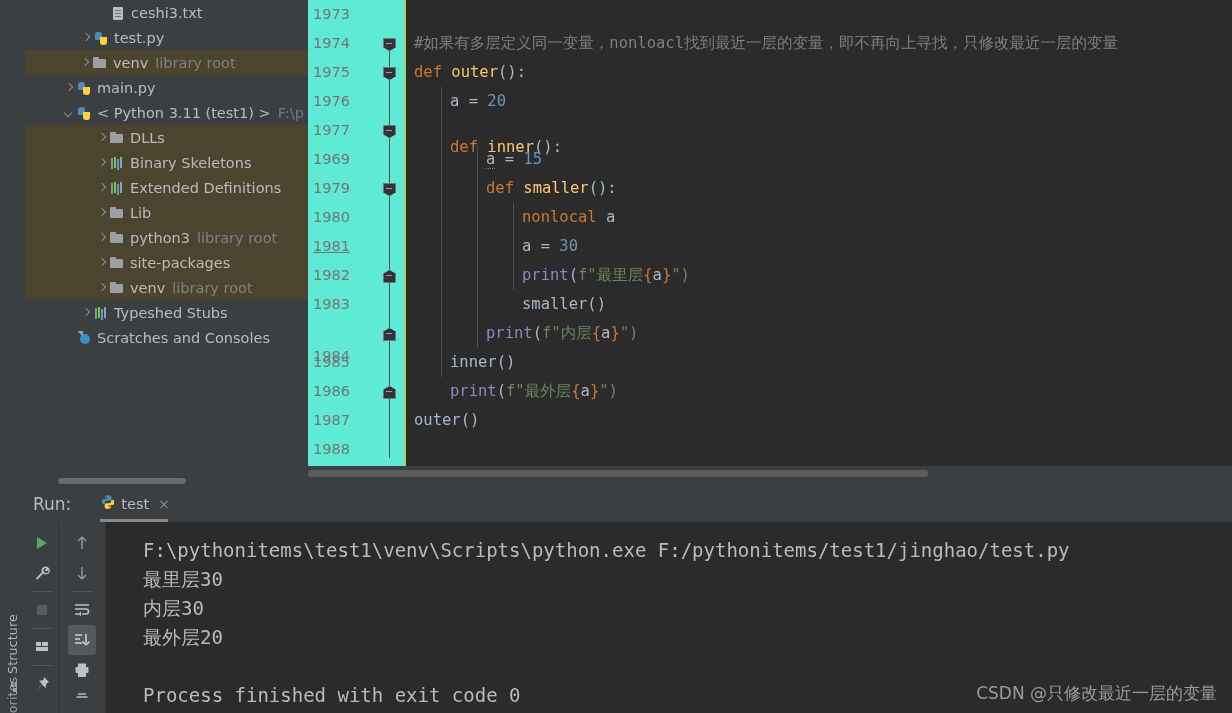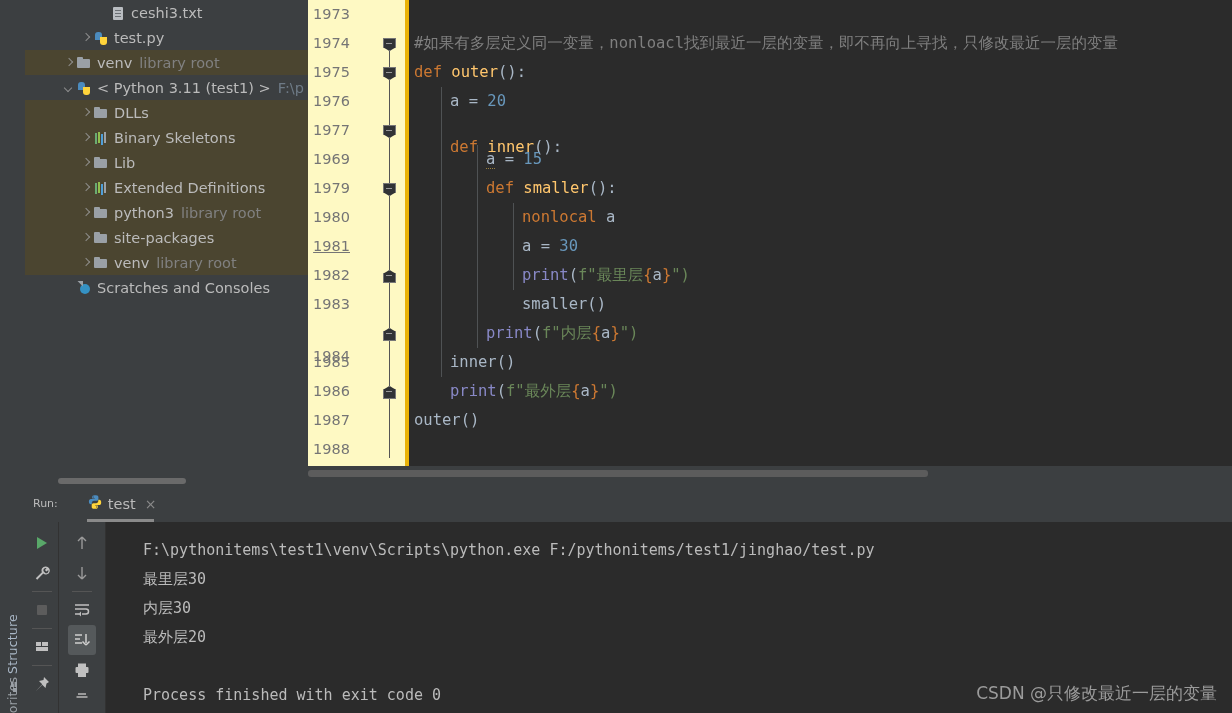--- a/index.html
+++ b/index.html
@@ -28,21 +28,21 @@
 
   
   .tree{
     position:absolute;left:25px;top:0;width:283px;height:485px;
     background:#3c3f41;overflow:hidden;
   }
   .trow{
     position:relative;height:25px;display:flex;align-items:center;
     white-space:nowrap;font-size:14.5px;color:#bbbbbb;
   }
-  .trow.hl{background:#4b4530;}
+  .trow.hl{background:#4b4530;padding-left:16px;}
   .arrow{
     width:13px;height:13px;flex:none;position:relative;opacity:.85;
   }
   .arrow.r::before{
     content:"";position:absolute;left:3px;top:2.5px;width:5px;height:5px;
     border-right:1.6px solid #9a9a9a;border-top:1.6px solid #9a9a9a;
     transform:rotate(45deg);
   }
   .arrow.d::before{
     content:"";position:absolute;left:2px;top:3.5px;width:5px;height:5px;
@@ -104,21 +104,21 @@
   }
 
   
   .editor{
     position:absolute;left:308px;top:0;width:924px;height:466px;
     background:#2b2b2b;overflow:hidden;
     font-family:"DejaVu Sans Mono","Liberation Mono",monospace;
   }
   .gutter{
     position:absolute;left:0;top:0;width:97px;height:466px;
-    background:#fef9c3;border-right:4px solid #eab308;
+    background:#5eead4;border-right:1px solid #eab308;
   }
   .lineno{
     position:absolute;right:55px;width:60px;text-align:right;
     color:#757575;font-size:14.5px;
     font-family:"DejaVu Sans","Liberation Sans",sans-serif;
     height:29px;line-height:29px;
   }
   .foldline{
     position:absolute;left:81px;top:38px;width:1px;height:420px;background:#555;
   }
@@ -170,21 +170,21 @@
 
   
   .runpanel{
     position:absolute;left:25px;top:485px;width:1207px;height:228px;
     background:#3c3f41;
   }
   .runhead{
     position:relative;height:37px;display:flex;align-items:center;
     border-bottom:1px solid #323232;
   }
-  .runlabel{margin-left:8px;color:#bbbbbb;font-size:11px;}
+  .runlabel{margin-left:8px;color:#bbbbbb;font-size:17px;}
   .runtab{
     position:relative;margin-left:25px;display:flex;align-items:center;
     height:37px;padding:0 4px;
   }
   .runtab .tabtext{margin-left:5px;color:#bbbbbb;}
   .runtab .closex{
     margin-left:9px;color:#8a8a8a;font-size:14px;line-height:1;
   }
   .runtab::after{
     content:"";position:absolute;left:4px;right:6px;bottom:0;height:3px;
@@ -206,21 +206,21 @@
     width:28px;height:30px;display:flex;align-items:center;justify-content:center;
     position:relative;
   }
   .tbtn.active{background:#55595b;border-radius:3px;}
   .tsep{width:20px;height:1px;background:#555;margin:3px 0;}
 
   .console{
     position:absolute;left:81px;top:0;right:0;height:191px;
     background:#2b2b2b;overflow:hidden;
     font-family:"DejaVu Sans Mono","Liberation Mono",monospace;
-    font-size:15px;color:#bbbbbb;
+    font-size:19px;color:#bbbbbb;
   }
   .coline{position:absolute;left:37px;height:28px;line-height:28px;white-space:pre;}
   .watermark{
     position:absolute;right:15px;bottom:8px;
     color:#9b9b9b;font-size:17px;
     font-family:"DejaVu Sans","Liberation Sans",sans-serif;
   }
 </style>
 </head>
 <body>
@@ -259,68 +259,80 @@
         </div>
         <div class="trow hl">
           <span style="width:38px;flex:none"></span>
           <span class="arrow r"></span>
           <span class="ico ic-folder"></span>
           <span class="lbl">venv</span>
           <span class="sub">library root</span>
         </div>
         <div class="trow">
           <span style="width:38px;flex:none"></span>
+          <span class="arrow r"></span>
+          <span class="ico ic-py"></span>
+          <span class="lbl">main.py</span>
+        </div>
+        <div class="trow">
+          <span style="width:38px;flex:none"></span>
           <span class="arrow d"></span>
           <span class="ico ic-py"></span>
           <span class="lbl">&lt; Python 3.11 (test1) &gt;</span>
           <span class="path">F:\p</span>
         </div>
         <div class="trow hl">
           <span style="width:55px;flex:none"></span>
           <span class="arrow r"></span>
           <span class="ico ic-folder"></span>
           <span class="lbl">DLLs</span>
         </div>
         <div class="trow hl">
           <span style="width:55px;flex:none"></span>
           <span class="arrow r"></span>
           <span class="ico ic-lib"></span>
           <span class="lbl">Binary Skeletons</span>
         </div>
         <div class="trow hl">
           <span style="width:55px;flex:none"></span>
           <span class="arrow r"></span>
+          <span class="ico ic-lib"></span>
+          <span class="lbl">Extended Definitions</span>
+        </div>
+        <div class="trow hl">
+          <span style="width:55px;flex:none"></span>
+          <span class="arrow r"></span>
           <span class="ico ic-folder"></span>
           <span class="lbl">Lib</span>
-        </div>
-        <div class="trow hl">
-          <span style="width:55px;flex:none"></span>
-          <span class="arrow r"></span>
-          <span class="ico ic-lib"></span>
-          <span class="lbl">Extended Definitions</span>
         </div>
         <div class="trow hl">
           <span style="width:55px;flex:none"></span>
           <span class="arrow r"></span>
           <span class="ico ic-folder"></span>
           <span class="lbl">python3</span>
           <span class="sub">library root</span>
         </div>
         <div class="trow hl">
           <span style="width:55px;flex:none"></span>
           <span class="arrow r"></span>
           <span class="ico ic-folder"></span>
           <span class="lbl">site-packages</span>
         </div>
         <div class="trow hl">
           <span style="width:55px;flex:none"></span>
           <span class="arrow r"></span>
           <span class="ico ic-folder"></span>
           <span class="lbl">venv</span>
           <span class="sub">library root</span>
+        </div>
+        <div class="trow">
+          <span style="width:55px;flex:none"></span>
+          <span class="arrow r"></span>
+          <span class="ico ic-lib"></span>
+          <span class="lbl">Typeshed Stubs</span>
         </div>
         <div class="trow">
           <span style="width:38px;flex:none"></span>
           <span class="arrow"></span>
           <span class="ico ic-scr"></span>
           <span class="lbl">Scratches and Consoles</span>
         </div>
       </div>
     <div class="treescroll"></div>
   </div>

